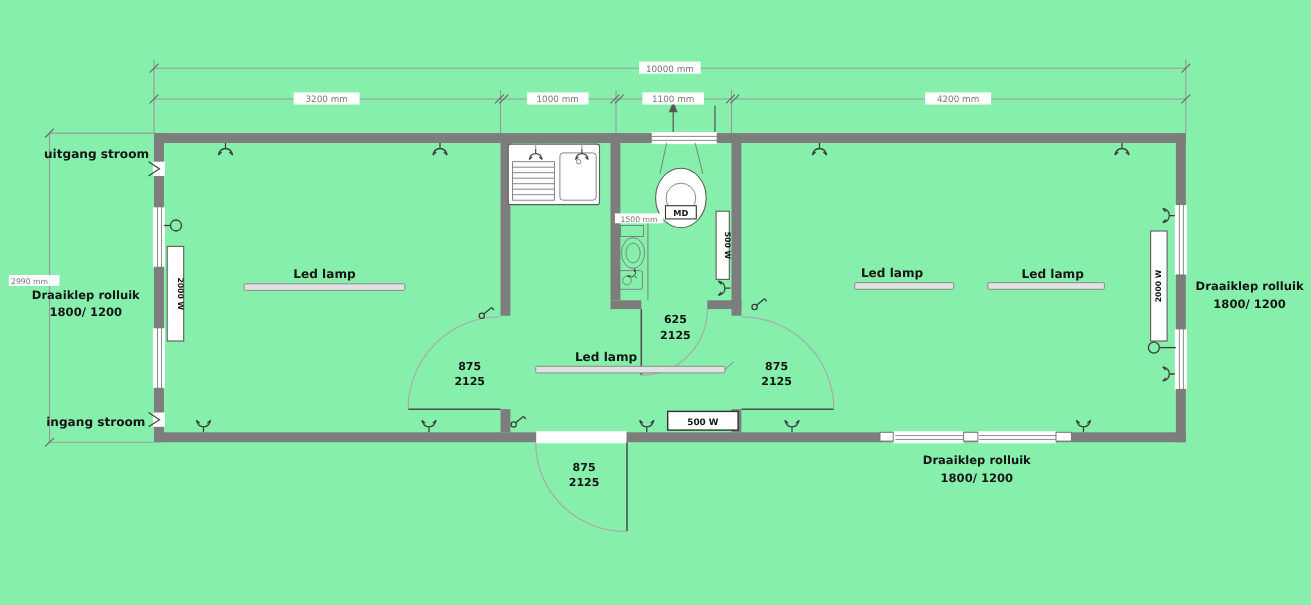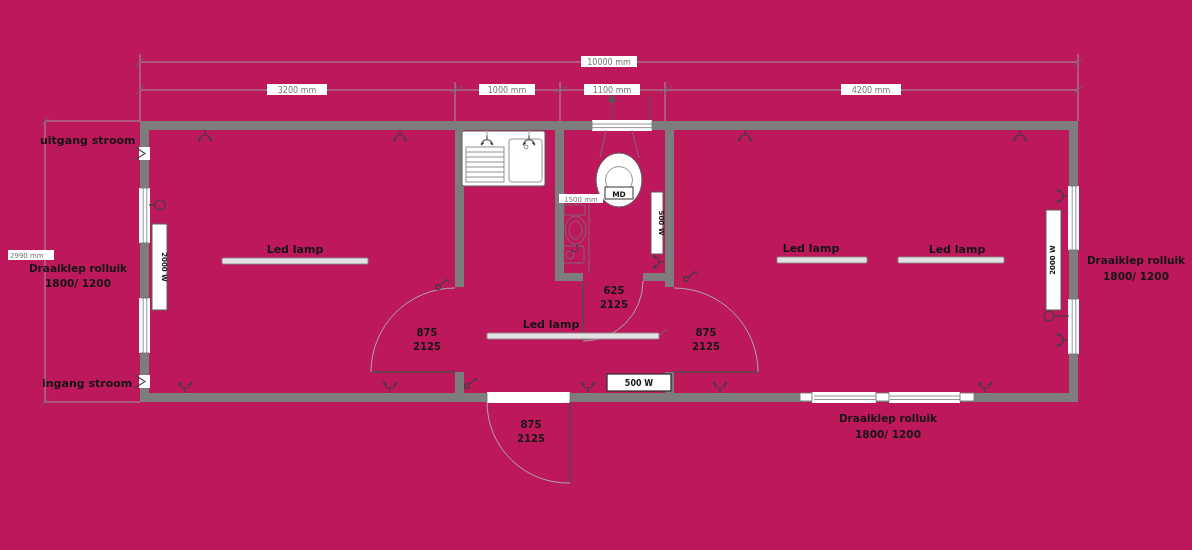--- a/index.html
+++ b/index.html
@@ -1,16 +1,16 @@
 <!DOCTYPE html>
 <html><head>
 <meta charset="utf-8">
 <style>
   html,body{margin:0;padding:0;background:#fff;}
-  .stage{position:relative;width:1192px;height:550px;background:#be185d;overflow:hidden;
+  .stage{position:relative;width:1192px;height:550px;background:#86efac;overflow:hidden;
          font-family:"DejaVu Sans",sans-serif;}
   svg{display:block;}
   .thin{stroke:#9a9a9a;stroke-width:1;fill:none;}
   .tick{stroke:#666;stroke-width:1;fill:none;}
   .arrowline{stroke:#555;stroke-width:1.1;fill:none;}
   .arrowhead{fill:#555;stroke:none;}
   .dimtext{font-size:8px;fill:#777;}
   .dimtext-s{font-size:7px;fill:#777;}
   .tbg{fill:#ffffff;}
   .openw{fill:#ffffff;}

